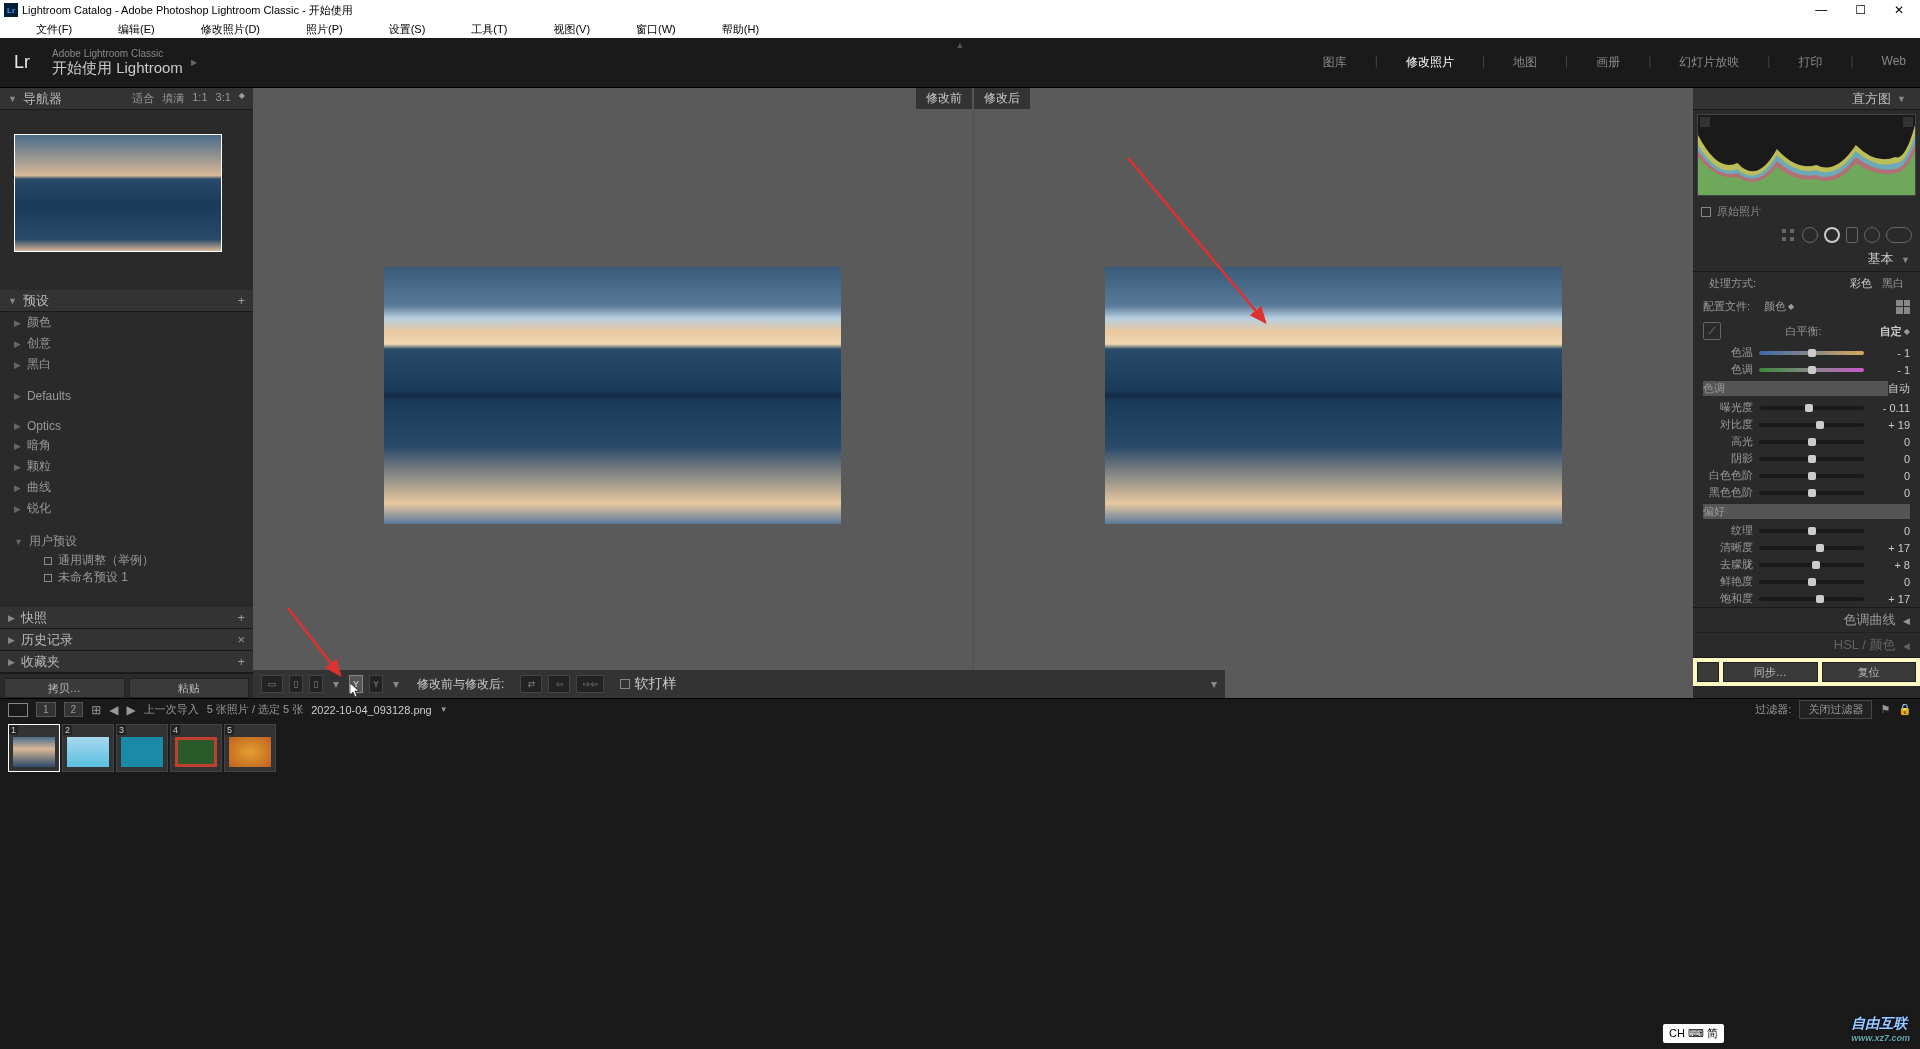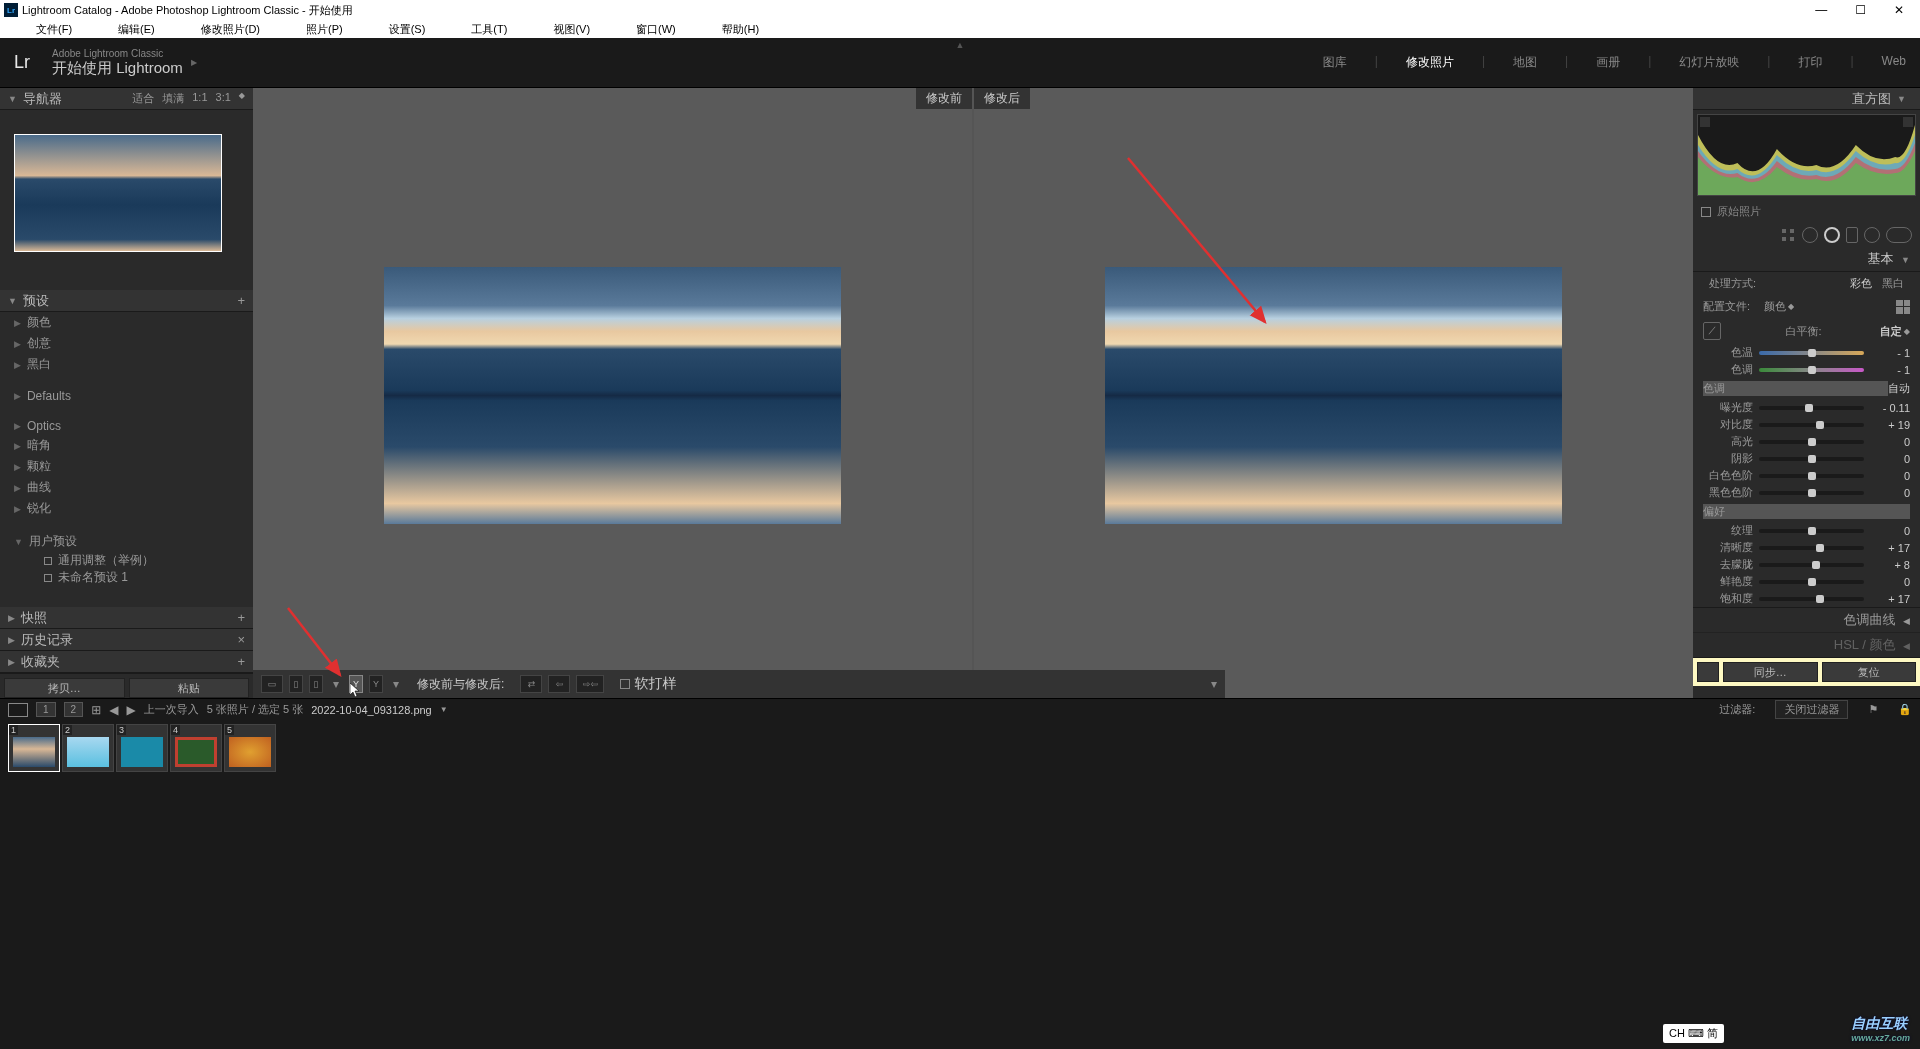--- a/index.html
+++ b/index.html
@@ -126,21 +126,21 @@
 .tool-check { display: flex; align-items: center; color: #ccc; font-size: 14px; margin-left: 10px; }
 .tool-check .box { width: 10px; height: 10px; border: 1px solid #888; margin-right: 4px; }
 .tool-drop { margin-left: auto; color: #888; cursor: pointer; }
 
 
 .filmstrip-top { height: 22px; background: #1a1a1a; display: flex; align-items: center; padding: 0 8px; gap: 8px; border-top: 1px solid #000; color: #999; font-size: 11px; }
 .fs-screen { width: 20px; height: 14px; border: 1px solid #888; }
 .fs-num { background: #333; padding: 1px 6px; border: 1px solid #555; font-size: 10px; }
 .fs-grid { font-size: 12px; }
 .fs-arrow { font-size: 12px; cursor: pointer; }
-.fs-right { margin-left: auto; display: flex; align-items: center; gap: 20px; }
+.fs-right { margin-left: auto; display: flex; align-items: center; gap: 8px; }
 .fs-filter-val { background: #222; padding: 1px 8px; border: 1px solid #444; }
 
 
 .filmstrip { height: 56px; background: #1a1a1a; display: flex; align-items: center; padding: 2px 8px; gap: 2px; }
 .thumb { width: 52px; height: 48px; background: #333; border: 1px solid #444; position: relative; cursor: pointer; }
 .thumb.selected { border: 1px solid #fff; }
 .thumb .num { position: absolute; top: 0; left: 0; background: #222; color: #ccc; font-size: 9px; padding: 0 2px; }
 .thumb .inner { position: absolute; top: 12px; left: 4px; right: 4px; bottom: 4px; }
 
 

